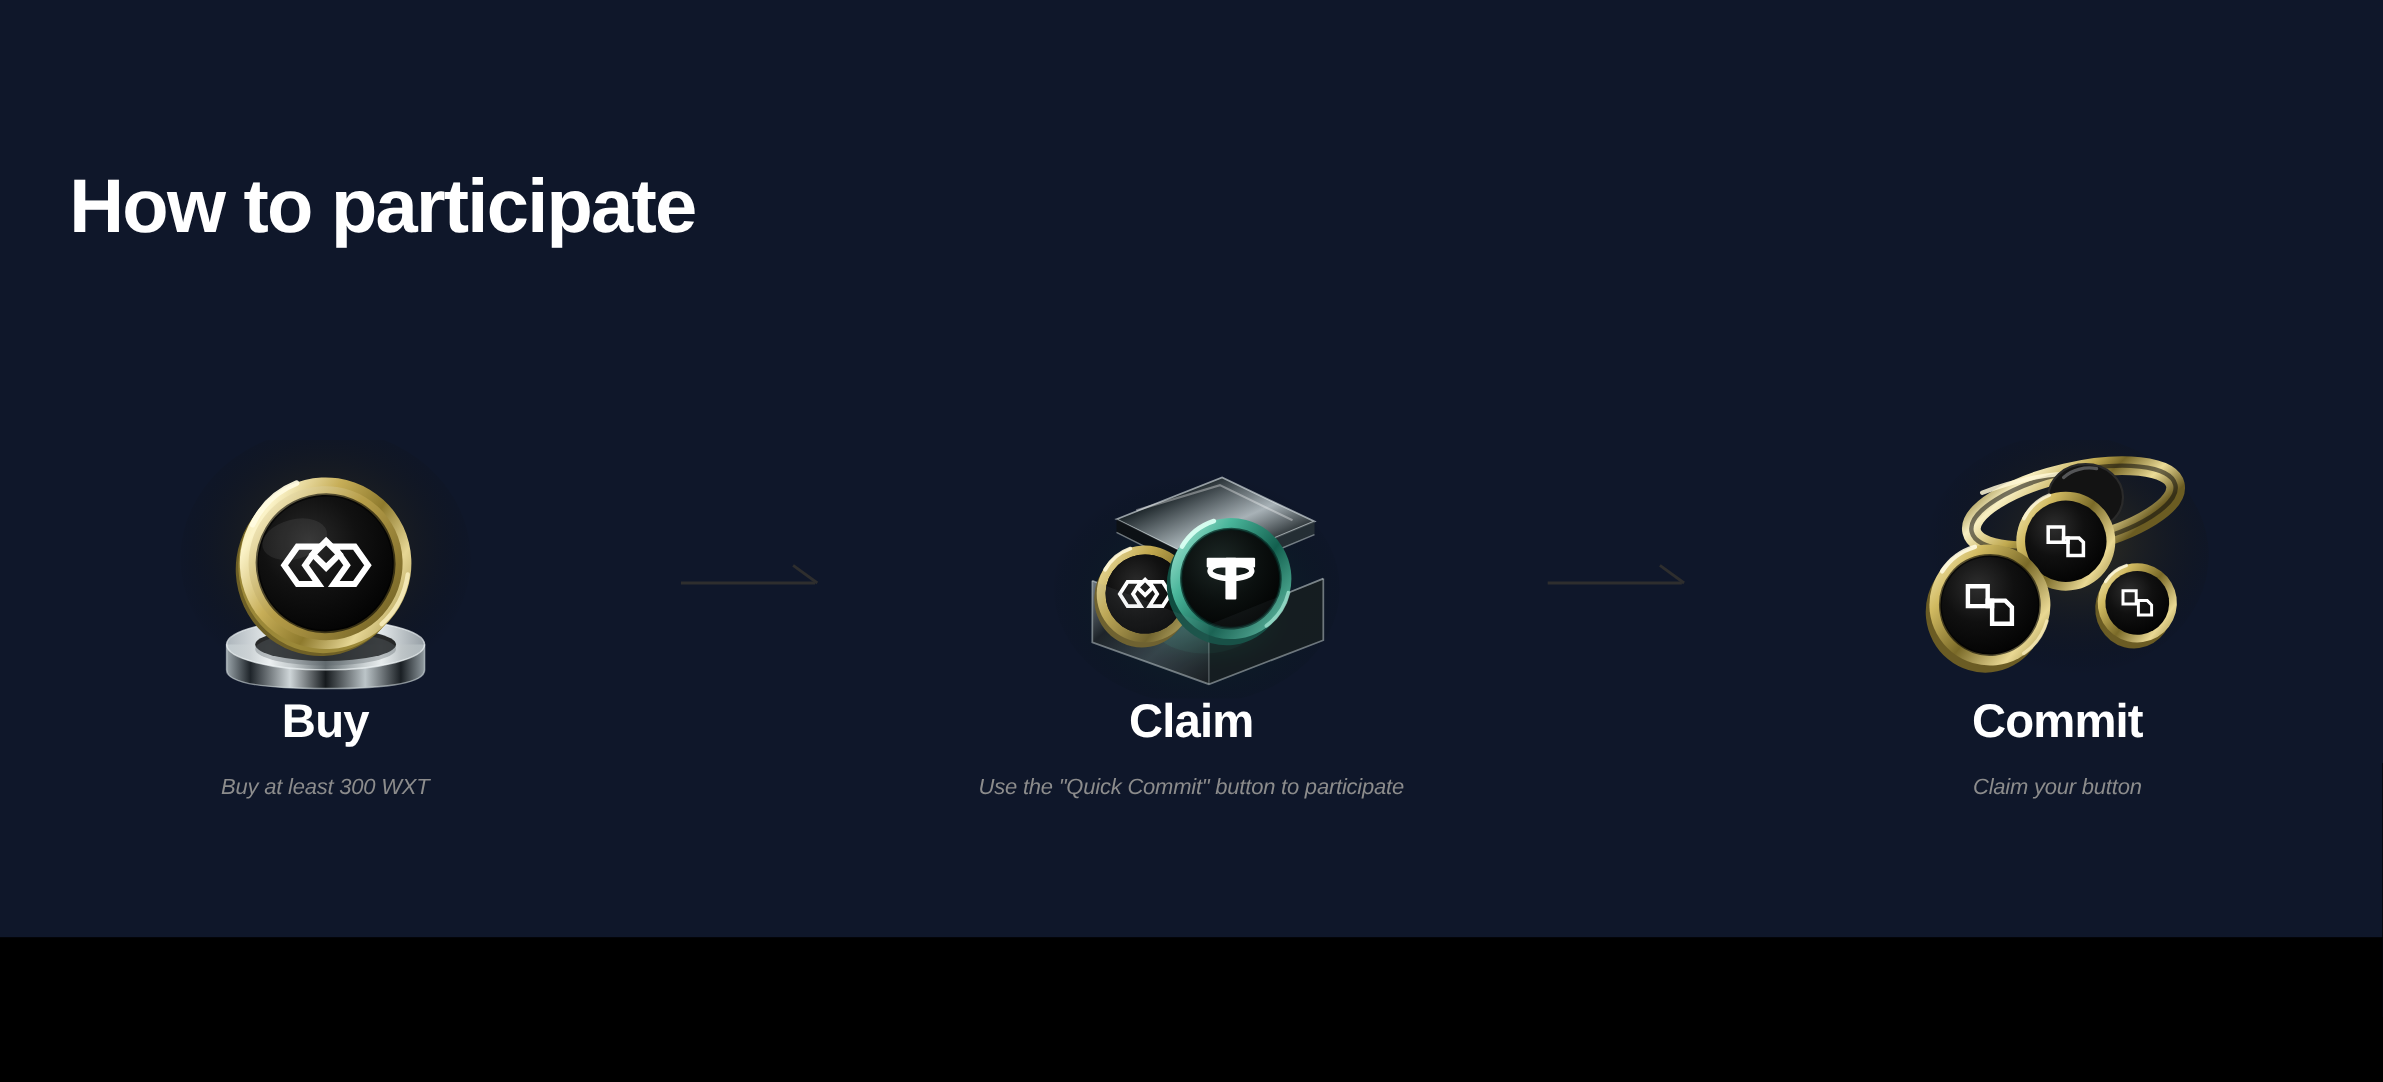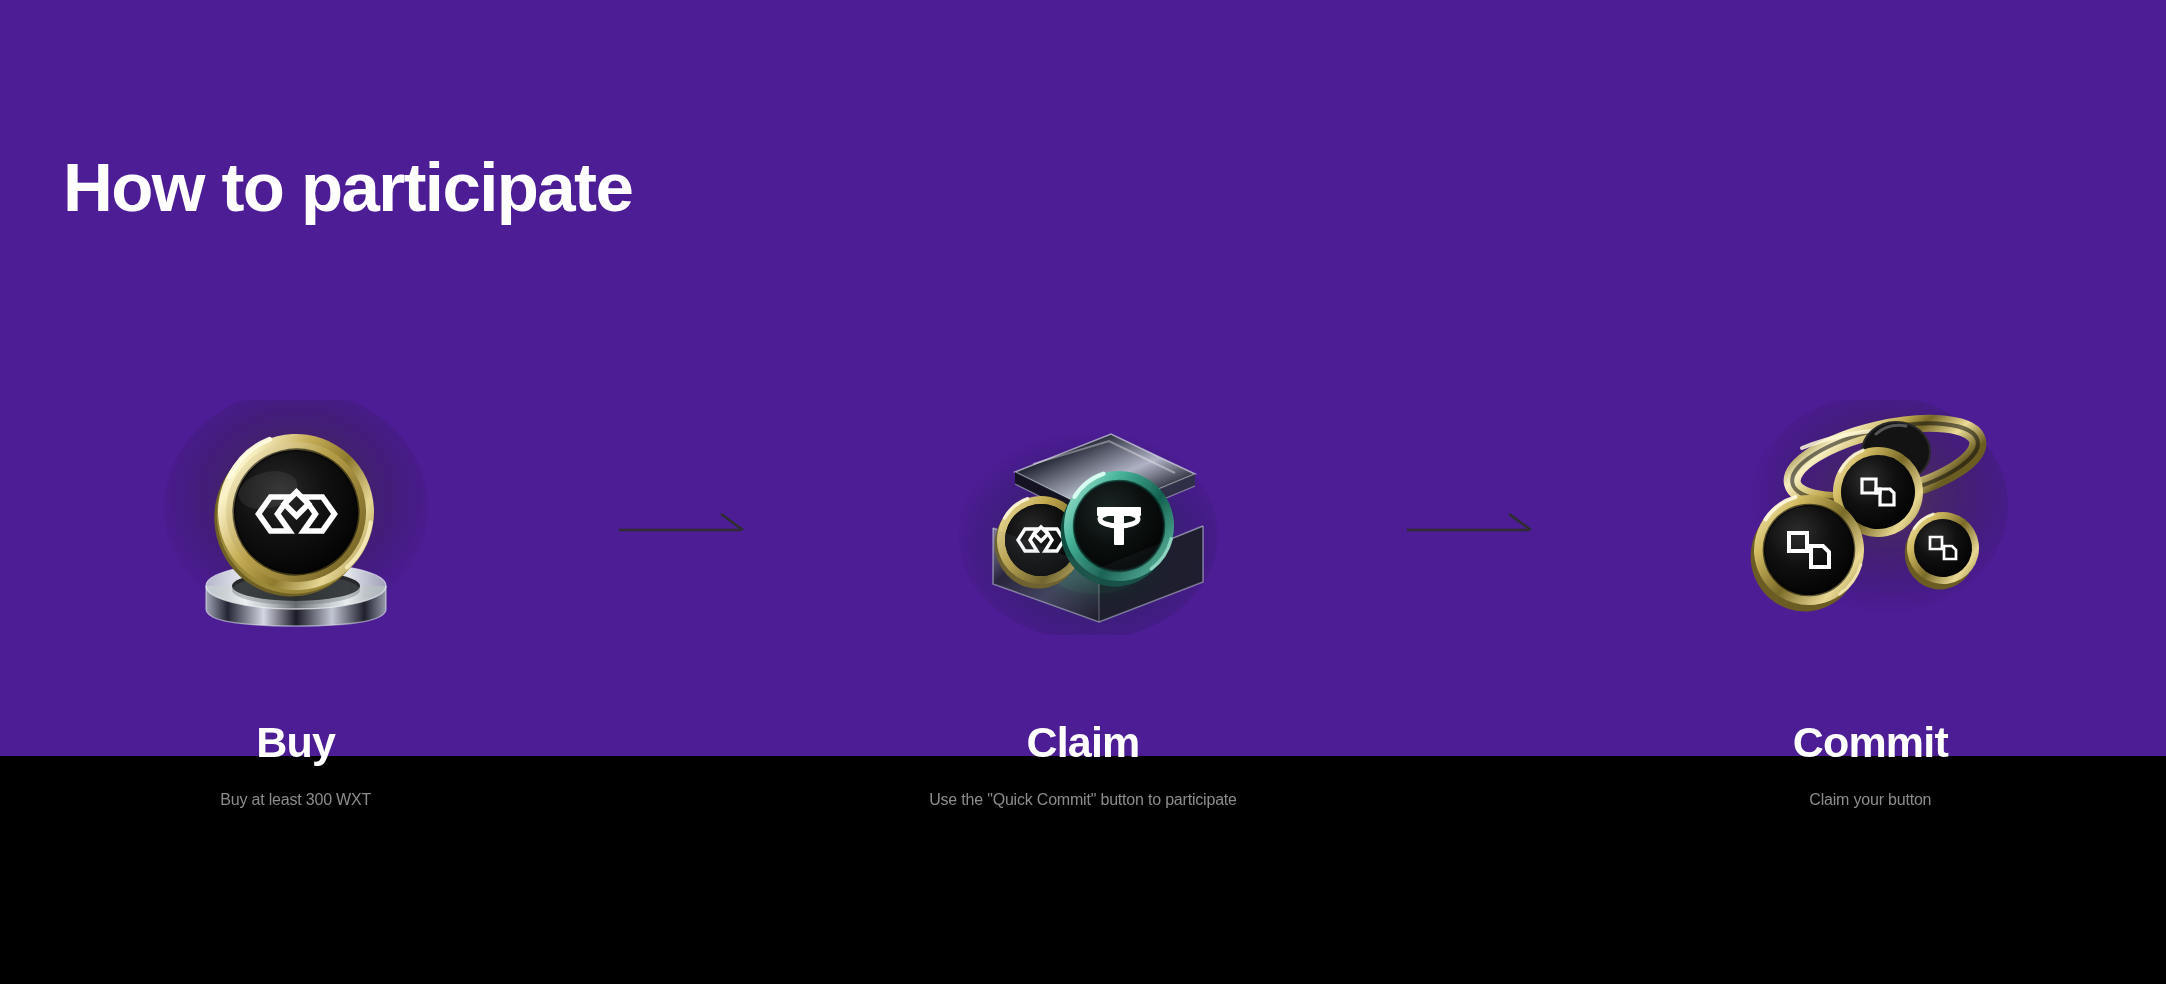--- a/index.html
+++ b/index.html
@@ -13,22 +13,22 @@
 
   body {
     font-family: "Liberation Sans", sans-serif;
     color: #ffffff;
     position: relative;
   }
 
   .page {
     position: relative;
     width: 2166px;
-    height: 756px;
-    background: #4c1d95;
+    height: 852px;
+    background: #0f172a;
   }
 
   
   .section-title {
     position: absolute;
     left: 63px;
     top: 150px;
     font-size: 69px;
     line-height: 1.1;
     font-weight: 700;
@@ -59,37 +59,37 @@
   .step-art {
     width: 320px;
     height: 235px;
     position: relative;
     display: block;
   }
 
   .step-art svg { display: block; width: 320px; height: 235px; }
 
   .step-title {
-    margin-top: 86px;
     font-size: 43px;
     font-weight: 700;
     letter-spacing: -0.8px;
     color: #ffffff;
     line-height: 1;
     white-space: nowrap;
   }
 
   .step-desc {
     margin-top: 28px;
-    font-size: 16px;
+    font-size: 20px;
     font-weight: 400;
     color: #8c8c8c;
     letter-spacing: -0.2px;
     line-height: 1;
     white-space: nowrap;
+    font-style: italic;
   }
 
   
   .connector {
     width: 196px;
     height: 235px;
     position: relative;
     flex: none;
   }
   .connector svg {

